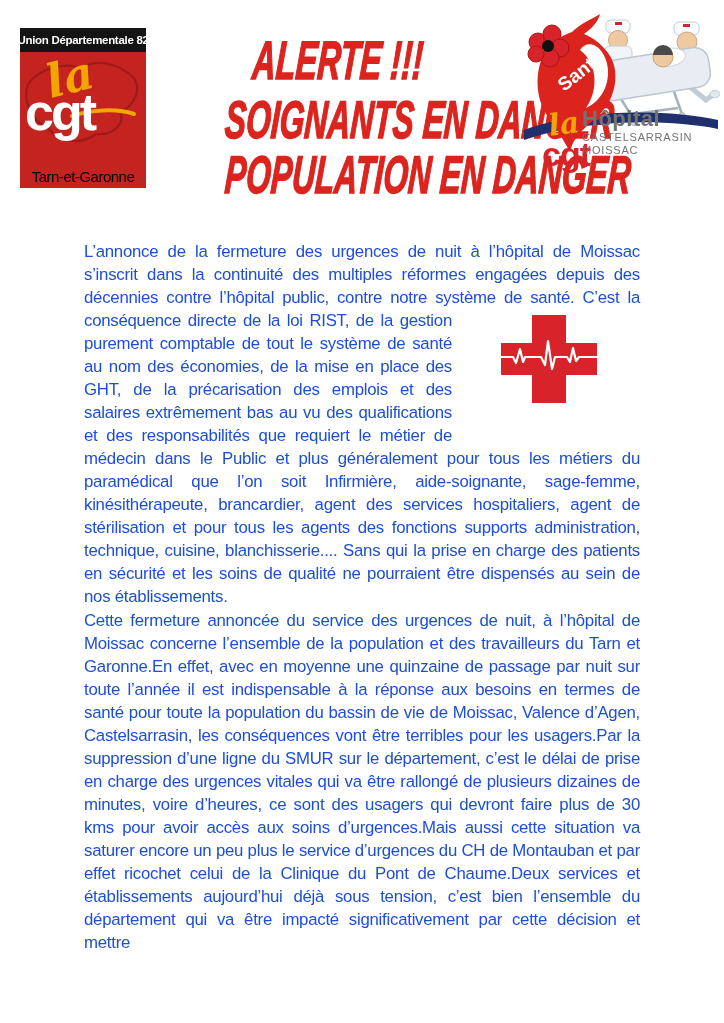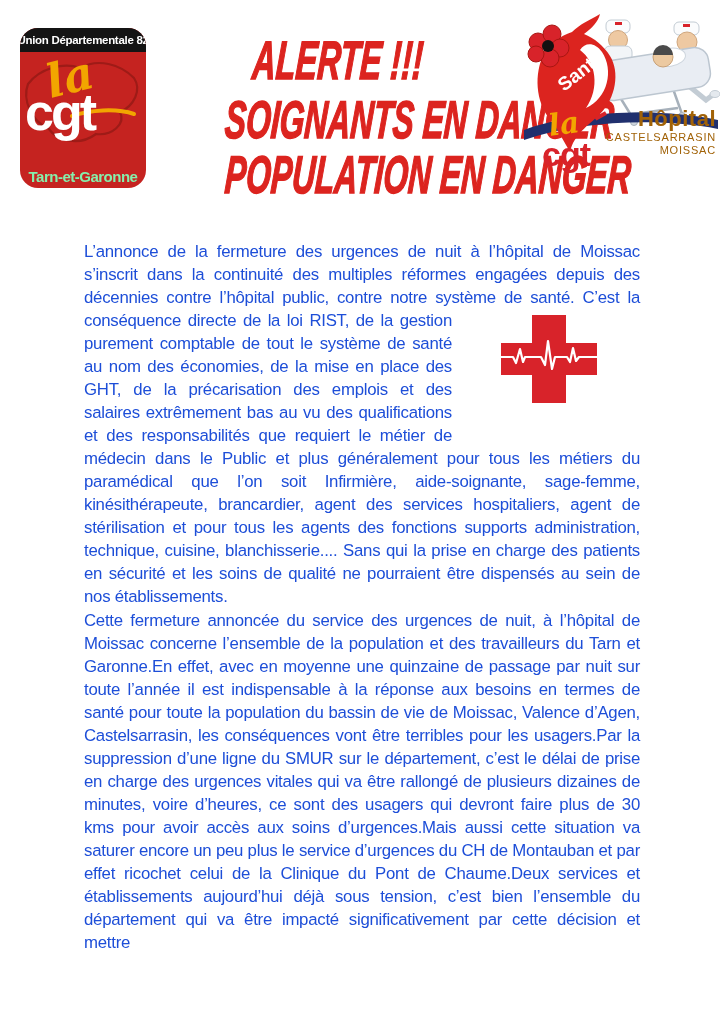--- a/index.html
+++ b/index.html
@@ -6,62 +6,62 @@
   html,body { background:#888; }
   .page {
     position:relative; width:724px; height:1023px; margin:0 auto;
     background:#ffffff; overflow:hidden;
     font-family:"Liberation Sans", sans-serif;
   }
 
   
   .logo-ud {
     position:absolute; left:20px; top:28px; width:126px; height:160px;
-    background:#c52320; overflow:hidden;border-radius:18px;
+    background:#c52320; overflow:hidden;
   }
   .logo-ud .bar {
     position:absolute; left:0; top:0; width:100%; height:24px; background:#141414;
     color:#fff; font-weight:bold; font-size:11.5px; letter-spacing:-0.3px;
     display:flex; align-items:center; justify-content:center; white-space:nowrap;
   }
   .logo-ud svg.map { position:absolute; left:0; top:24px; }
   .logo-ud .la {
     position:absolute; left:26px; top:26px;
     font-family:"DejaVu Serif", serif; font-style:italic; font-weight:bold;
     font-size:46px; color:#f2a500; transform:rotate(-14deg); line-height:1;
   }
   .logo-ud .cgt {
     position:absolute; left:5px; top:58px; color:#ffffff; font-weight:bold;
     font-size:52px; letter-spacing:-3px; line-height:1;
   }
   .logo-ud .dept {
     position:absolute; left:0; bottom:3px; width:100%; text-align:center;
-    color:#86efac; font-weight:bold; font-size:15px; letter-spacing:-0.5px;
+    color:#000000; font-weight:normal; font-size:15px; letter-spacing:-0.5px;
   }
 
   
   .title-block {
     position:absolute; left:150px; top:34px; width:376px; text-align:center;
     color:#dc241f;
   }
   .title-line {
     font-weight:bold; font-style:italic; white-space:nowrap;
     transform:scale(0.60,1) skewX(-6deg); transform-origin:50% 50%;
     -webkit-text-stroke:1.5px #dc241f;
   }
   .title-line.l1 { font-size:54px; line-height:52px; margin-bottom:6px; }
   .title-line.l2 { font-size:53px; line-height:55px; }
   .title-line.l3 { font-size:53px; line-height:55px; }
 
   
   .logo-sante { position:absolute; left:522px; top:12px; width:198px; height:162px; }
   .logo-sante svg.art { position:absolute; left:0; top:0; }
   .logo-sante .hopital-block {
-    position:absolute; left:60px; top:94px; width:134px; text-align:right;
-    color:#a16207; line-height:1.15;
+    position:absolute; left:60px; top:94px; width:134px; text-align:left;
+    color:#737373; line-height:1.15;
   }
   .hopital-block .hopital { font-size:22px; font-weight:bold; letter-spacing:0.5px; }
   .hopital-block .ville  { font-size:11px; font-weight:normal; letter-spacing:0.8px; }
 
   
   .body-text {
     position:absolute; left:84px; top:240px; width:556px;
     font-size:16.8px; line-height:23px; letter-spacing:-0.25px;
     color:#1d4ed8; text-align:justify;
   }

